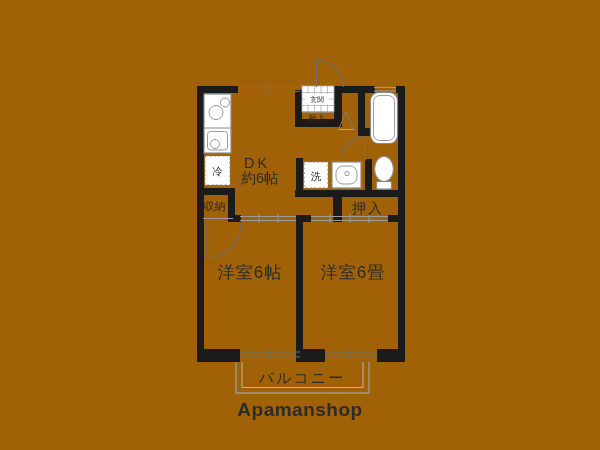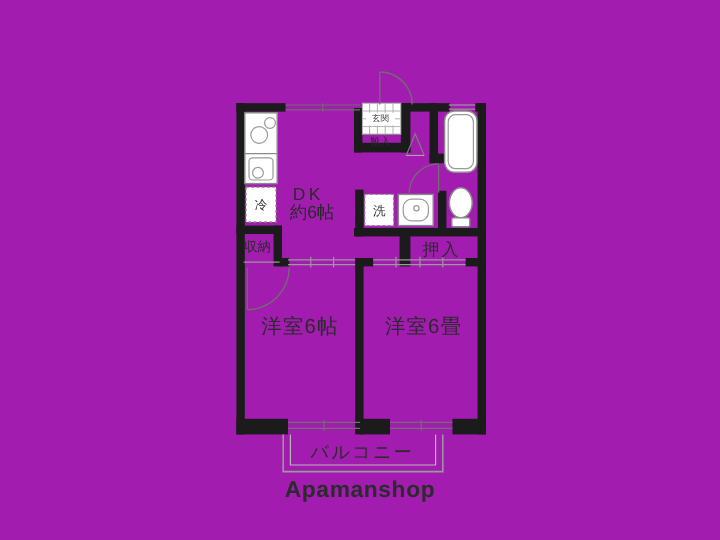--- a/index.html
+++ b/index.html
@@ -1,16 +1,16 @@
 <!DOCTYPE html>
 <html><head>
 <meta charset="utf-8">
 <style>
   html,body{margin:0;padding:0;background:#ffffff;}
-  #canvas{position:relative;width:600px;height:450px;background:#a21caf;overflow:hidden;
+  #canvas{position:relative;width:600px;height:450px;background:#a16207;overflow:hidden;
           font-family:"Liberation Sans",sans-serif;}
   svg text{font-family:"Liberation Sans","DejaVu Sans",sans-serif;fill:#2b2b2b;}
   .wall{fill:#1b1b1b;stroke:none;}
   .fix{fill:#ffffff;stroke:#8a8a8a;stroke-width:1.2;}
   .fixthin{fill:none;stroke:#9a9a9a;stroke-width:1;}
   .dash{fill:#ffffff;stroke:#8a8a8a;stroke-width:1.1;stroke-dasharray:2.2 2.2;}
   .winline{stroke:#6f6f6f;stroke-width:1;}
   .winlight{stroke:#9a9a9a;stroke-width:1;}
   .arc{fill:none;stroke:#6f6f6f;stroke-width:1.1;}
   .gridline{stroke:#b0b0b0;stroke-width:0.8;}

